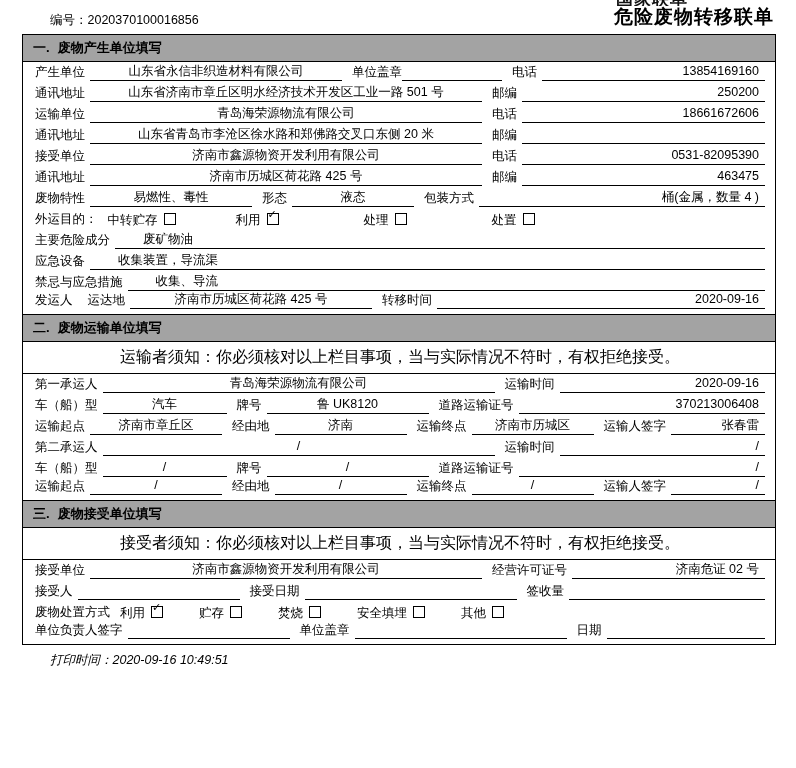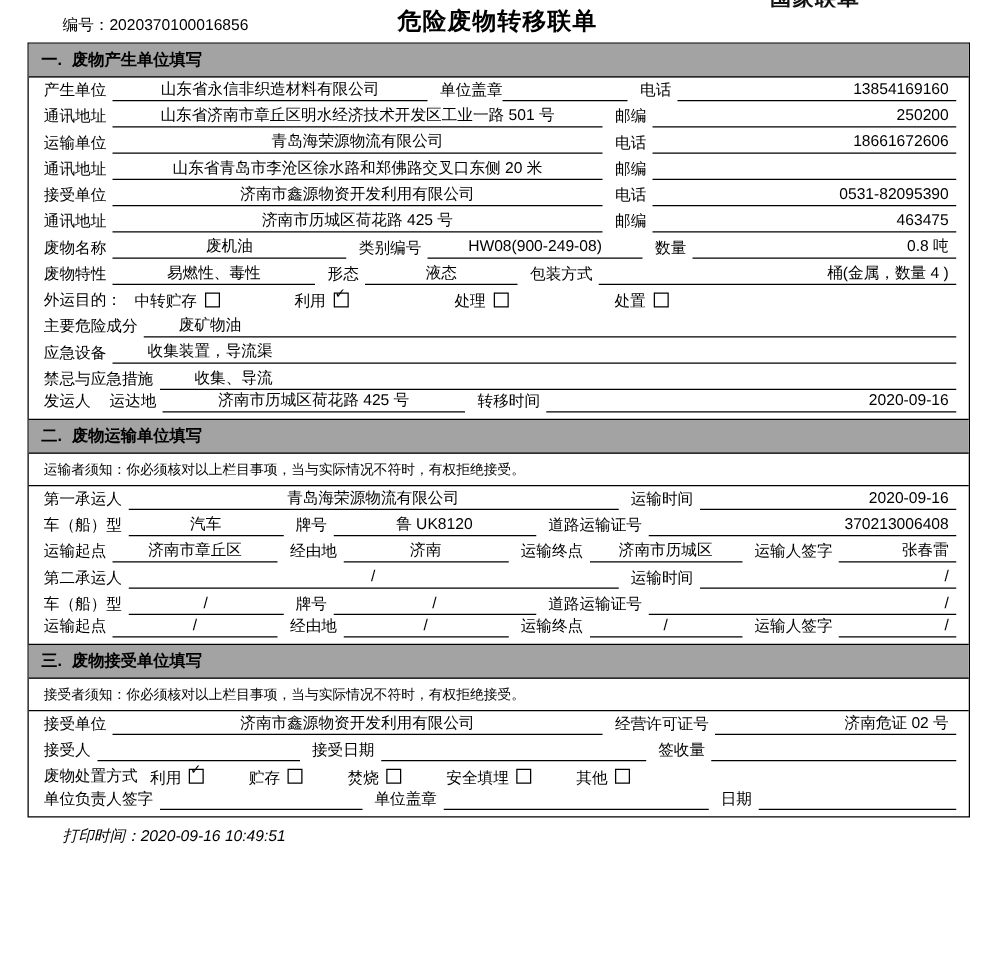--- a/index.html
+++ b/index.html
@@ -33,21 +33,21 @@
     left: 28px;
     top: 12px;
     font-size: 12.5px;
     white-space: nowrap;
   }
   .doc-title {
     position: absolute;
     left: 0;
     right: 0;
     top: 4px;
-    text-align: center;
+    text-align: right;
     font-size: 19px;
     font-weight: bold;
     letter-spacing: 1px;
   }
   .corner-mark {
     position: absolute;
     right: 86px;
     top: -6px;
     font-size: 17px;
     font-weight: bold;
@@ -100,21 +100,22 @@
     padding: 0 6px 1px 6px;
     white-space: nowrap;
     overflow: hidden;
   }
   .val.grow { flex: 1 1 auto; text-align: right; }
   .gap { width: 10px; flex: 0 0 auto; }
   .gap-sm { width: 5px; flex: 0 0 auto; }
   .spacer { flex: 1 1 auto; }
   .note {
     padding: 5px 10px 5px 12px;
-    font-size: 11px;
+    font-size: 16px;
+    text-align: center;
   }
   
   .cb {
     display: inline-block;
     width: 10px;
     height: 10px;
     border: 1px solid #000;
     margin-left: 6px;
     position: relative;
     vertical-align: -1px;
@@ -216,33 +217,20 @@
       <div class="rowline">
         <span class="lbl">通讯地址</span>
         <span class="gap-sm"></span>
         <span class="val" style="width:380px">济南市历城区荷花路 425 号</span>
         <span class="gap"></span>
         <span class="lbl">邮编</span>
         <span class="gap-sm"></span>
         <span class="val grow">463475</span>
       </div>
 
-      <div class="rowline">
-        <span class="lbl">废物名称</span>
-        <span class="gap-sm"></span>
-        <span class="val" style="width:175px">废机油</span>
-        <span class="gap"></span>
-        <span class="lbl">类别编号</span>
-        <span class="gap-sm"></span>
-        <span class="val" style="width:160px">HW08(900-249-08)</span>
-        <span class="gap"></span>
-        <span class="lbl">数量</span>
-        <span class="gap-sm"></span>
-        <span class="val grow">0.8 吨</span>
-      </div>
 
       <div class="rowline">
         <span class="lbl">废物特性</span>
         <span class="gap-sm"></span>
         <span class="val" style="width:150px">易燃性、毒性</span>
         <span class="gap"></span>
         <span class="lbl">形态</span>
         <span class="gap-sm"></span>
         <span class="val" style="width:110px">液态</span>
         <span class="gap"></span>

